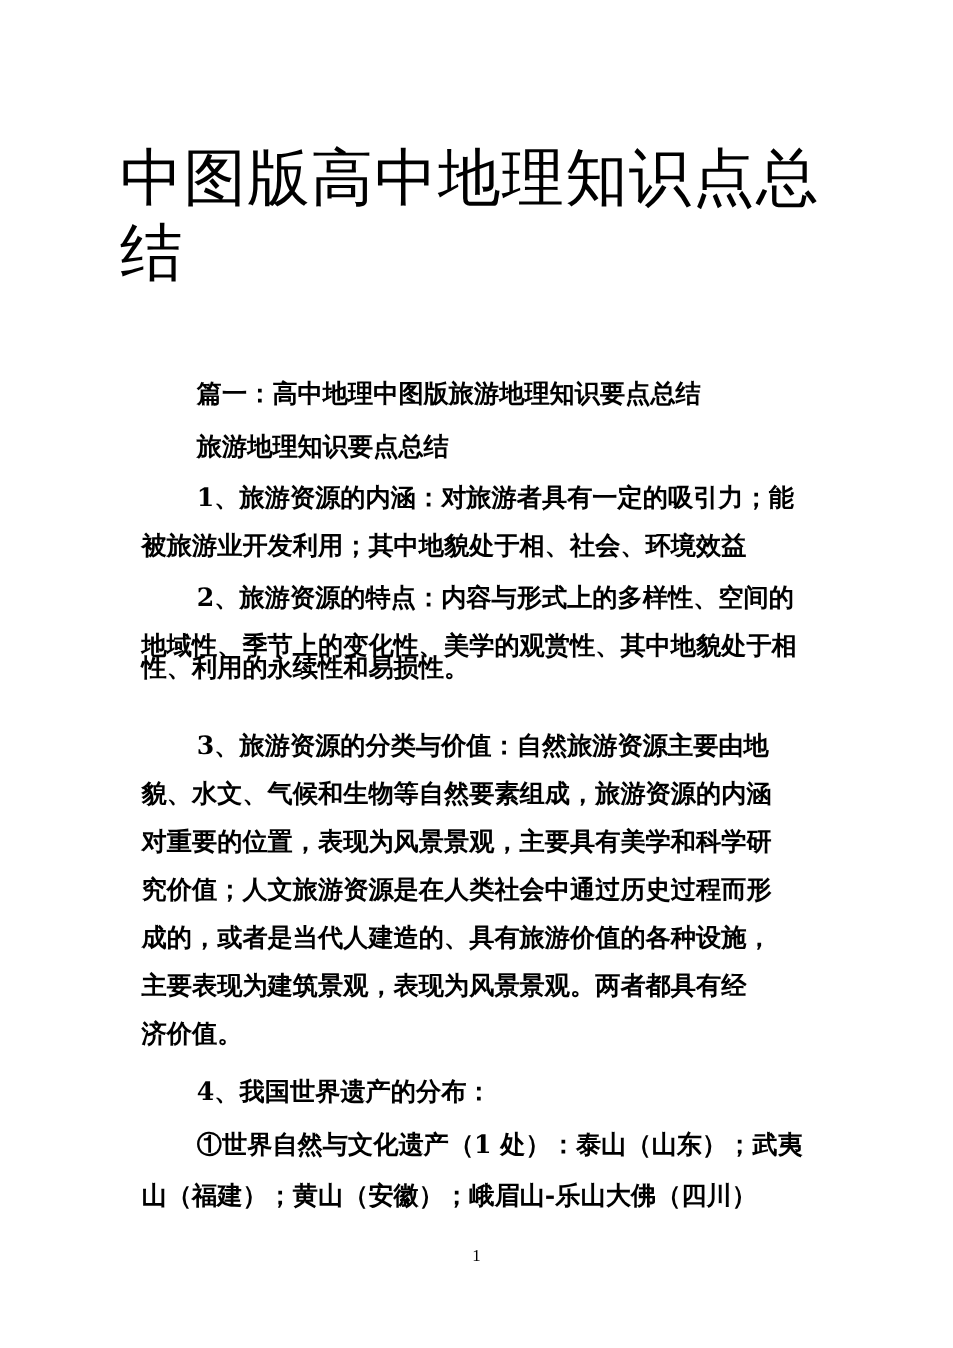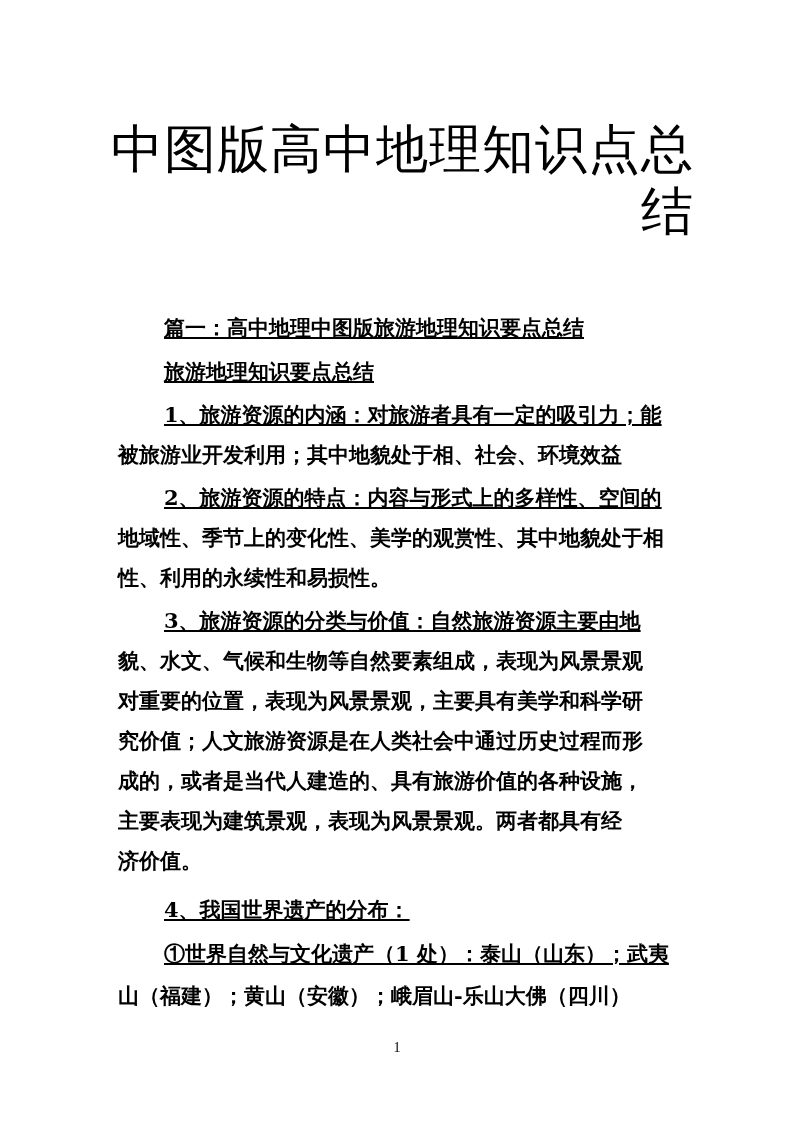--- a/index.html
+++ b/index.html
@@ -1,43 +1,43 @@
 <!DOCTYPE html>
 <html><head>
   <meta charset="utf-8">
   <style>
     html, body { margin: 0; padding: 0; background: #ffffff; }
     body { width: 794px; height: 1123px; position: relative; overflow: hidden;
            font-family: "DejaVu Serif", "Liberation Serif", serif; color: #000; }
-    .title { position: absolute; left: 100px; width: 594px; top: 118px; text-align: right;
+    .title { position: absolute; left: 100px; width: 594px; top: 118px; text-align: left;
              font-size: 52px; line-height: 62px; font-weight: normal; letter-spacing: 1px; }
     .line { position: absolute; left: 118px; width: 560px; font-size: 21px; white-space: nowrap;
             font-weight: bold; line-height: 30px; }
-    .indent { left: 164px; text-decoration: underline; }
+    .indent { left: 164px; }
     .page-num { position: absolute; top: 1040px; left: 0; width: 794px; text-align: center;
                 font-size: 14px; font-family: "Liberation Serif", serif; }
   </style>
 </head>
 <body>
 
 <div>
   <div class="title">
     <div>中图版高中地理知识点总</div>
     <div>结</div>
   </div>
 
   <div class="line indent" style="top:313px">篇一：高中地理中图版旅游地理知识要点总结</div>
   <div class="line indent" style="top:357px">旅游地理知识要点总结</div>
   <div class="line indent" style="top:400px">1、旅游资源的内涵：对旅游者具有一定的吸引力；能</div>
   <div class="line" style="top:440px">被旅游业开发利用；其中地貌处于相、社会、环境效益</div>
   <div class="line indent" style="top:483px">2、旅游资源的特点：内容与形式上的多样性、空间的</div>
   <div class="line" style="top:523px">地域性、季节上的变化性、美学的观赏性、其中地貌处于相</div>
-  <div class="line" style="top:563px">性、利用的永续性和易损性。</div>
+  <div class="line" style="top:541px">性、利用的永续性和易损性。</div>
   <div class="line indent" style="top:606px">3、旅游资源的分类与价值：自然旅游资源主要由地</div>
-  <div class="line" style="top:646px">貌、水文、气候和生物等自然要素组成，表现为风景景观</div>
+  <div class="line" style="top:646px">貌、水文、气候和生物等自然要素组成，旅游资源的内涵</div>
   <div class="line" style="top:686px">对重要的位置，表现为风景景观，主要具有美学和科学研</div>
   <div class="line" style="top:726px">究价值；人文旅游资源是在人类社会中通过历史过程而形</div>
   <div class="line" style="top:766px">成的，或者是当代人建造的、具有旅游价值的各种设施，</div>
   <div class="line" style="top:806px">主要表现为建筑景观，表现为风景景观。两者都具有经</div>
   <div class="line" style="top:846px">济价值。</div>
   <div class="line indent" style="top:895px">4、我国世界遗产的分布：</div>
   <div class="line indent" style="top:939px">①世界自然与文化遗产（1 处）：泰山（山东）；武夷</div>
   <div class="line" style="top:981px">山（福建）；黄山（安徽）；峨眉山-乐山大佛（四川）</div>
 
   <div class="page-num">1</div>

